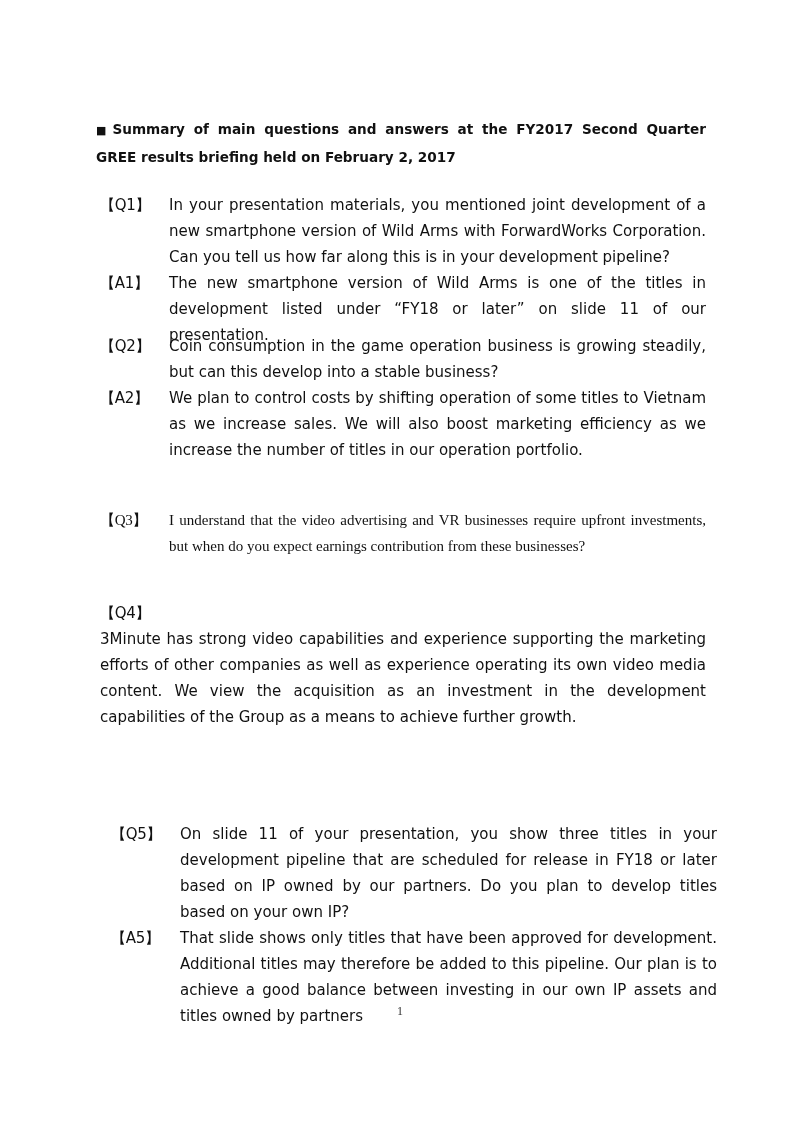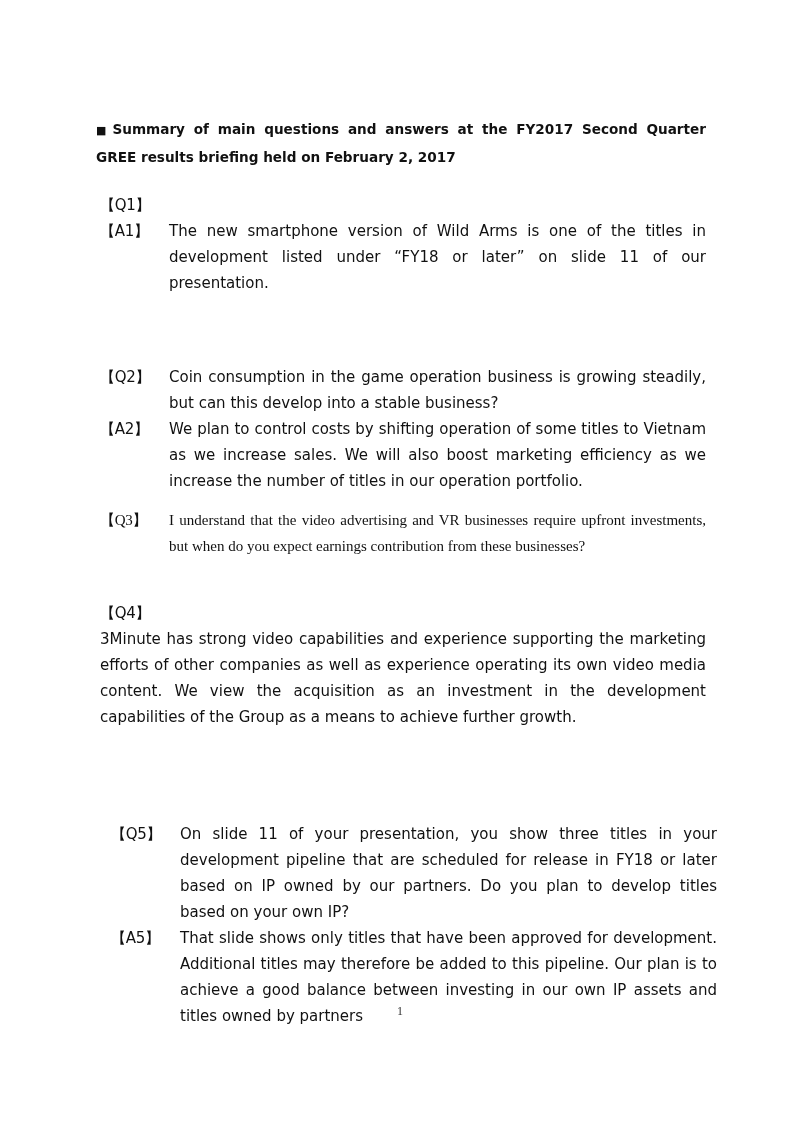--- a/index.html
+++ b/index.html
@@ -22,28 +22,29 @@
 
 <div class="page">
 
   <div class="heading">
     <span class="bullet">■</span><span>Summary of main questions and answers at the FY2017 Second Quarter GREE results briefing held on February 2, 2017</span>
   </div>
 
   <div class="qa" style="top:192px;">
     <div class="row">
       <span class="label">【Q1】</span>
+      <span class="text">In your presentation materials, you mentioned joint development of a new smartphone version of Wild Arms with ForwardWorks Corporation. Can you tell us how far along this is in your development pipeline?</span>
     </div>
     <div class="row">
       <span class="label">【A1】</span>
       <span class="text">The new smartphone version of Wild Arms is one of the titles in development listed under “FY18 or later” on slide 11 of our presentation.</span>
     </div>
   </div>
 
-  <div class="qa" style="top:364px;">
+  <div class="qa" style="top:333px;">
     <div class="row">
       <span class="label">【Q2】</span>
       <span class="text">Coin consumption in the game operation business is growing steadily, but can this develop into a stable business?</span>
     </div>
     <div class="row">
       <span class="label">【A2】</span>
       <span class="text">We plan to control costs by shifting operation of some titles to Vietnam as we increase sales. We will also boost marketing efficiency as we increase the number of titles in our operation portfolio.</span>
     </div>
   </div>
 

